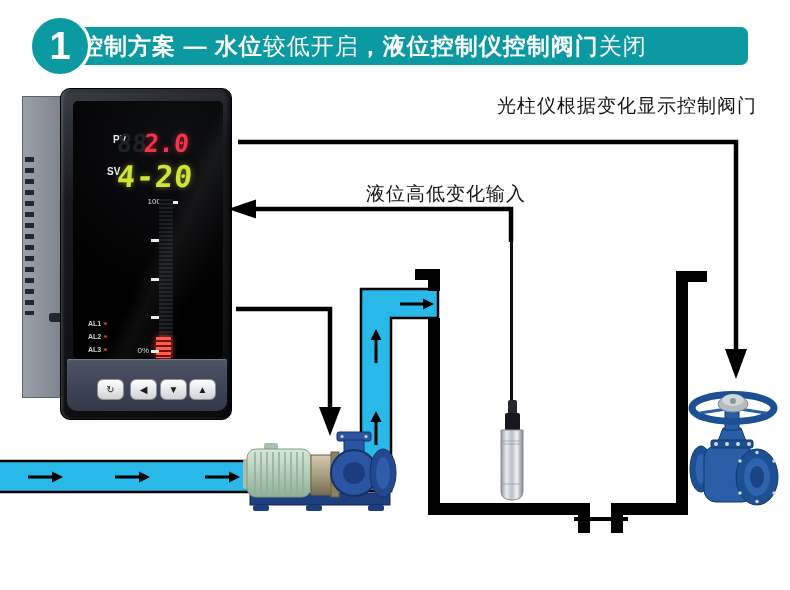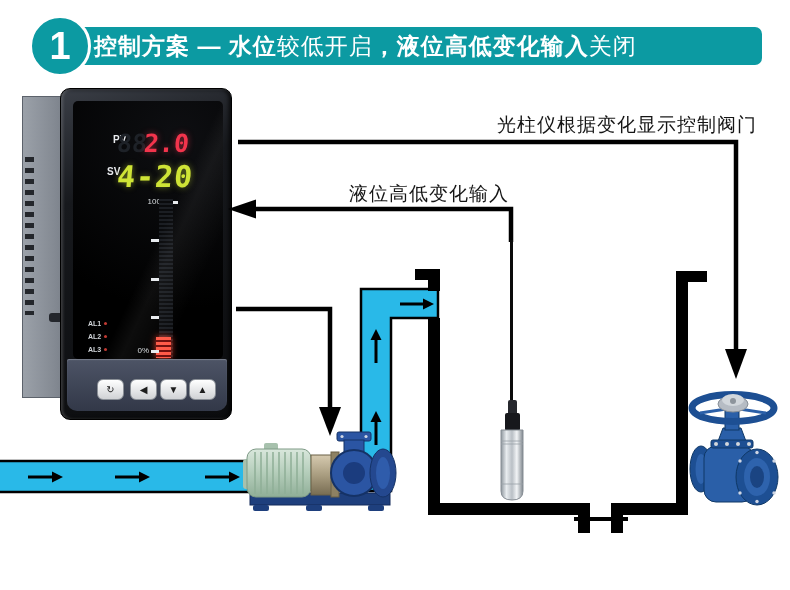--- a/index.html
+++ b/index.html
@@ -1,29 +1,29 @@
 <!DOCTYPE html>
 <html style="--c-teal: #0c9aa2; --c-pipe: #29b9e8; --c-pvred: #f2344c; --c-svgreen: #cfe436; --c-pumpblue: #2b55a3; --c-valveblue: #1d4f93; --c-ink: #000000;"><head>
 <meta charset="utf-8">
 <style>
   html,body{margin:0;padding:0;background:#fff;}
   #stage{position:relative;width:790px;height:590px;background:#fff;overflow:hidden;
          font-family:"Liberation Sans","DejaVu Sans",sans-serif;}
   
-  .banner{position:absolute;left:46px;top:27px;width:716px;height:38px;background:var(--c-teal);
+  .banner{position:absolute;left:32px;top:27px;width:716px;height:38px;background:var(--c-teal);
           border-radius:7px;display:flex;align-items:center;padding-left:48px;box-sizing:border-box;}
   .banner .seg{color:#fff;font-size:23px;font-weight:600;letter-spacing:1px;white-space:pre;}
   .banner .seg.b{font-weight:400;}
   .step-circle{position:absolute;left:29px;top:15px;width:56px;height:56px;border-radius:50%;
                background:var(--c-teal);border:3px solid #fff;display:flex;align-items:center;justify-content:center;
                color:#fff;font-size:38px;font-weight:bold;}
   
   .note{position:absolute;color:#151515;font-size:19px;letter-spacing:1px;white-space:nowrap;}
-  #note-valve{left:487px;top:112px;width:280px;text-align:center;}
-  #note-level{left:349px;top:181px;width:160px;text-align:right;}
+  #note-valve{left:487px;top:93px;width:280px;text-align:center;}
+  #note-level{left:366px;top:181px;width:160px;text-align:right;}
   
   .device{position:absolute;left:22px;top:88px;width:210px;height:332px;}
   .case{position:absolute;left:0;top:8px;width:58px;height:302px;
         background:linear-gradient(90deg,#9ba1a9,#848a93 55%,#6d737c);border:1px solid #5c626b;box-sizing:border-box;}
   .vents{position:absolute;left:2px;top:60px;width:9px;height:158px;
          background:repeating-linear-gradient(180deg,#24272c 0 5px,rgba(0,0,0,0) 5px 11px);}
   .latch{position:absolute;left:26px;top:216px;width:16px;height:9px;background:#23262c;border-radius:3px;}
   .front{position:absolute;left:38px;top:0;width:172px;height:332px;border-radius:10px;
          background:linear-gradient(160deg,#3a3e46 0%,#17191d 30%,#0b0c0e 100%);
          border:1px solid #000;box-sizing:border-box;
@@ -62,21 +62,21 @@
 </style>
 </head>
 <body>
 
 <div id="stage">
 
   <div class="banner">
     <span class="seg">控制方案 — 水位</span>
     <span class="seg b">较低</span>
     <span class="seg b">开启</span>
-    <span class="seg">，液位高低变化输入</span>
+    <span class="seg">，液位控制仪控制阀门</span>
     <span class="seg b">关闭</span>
   </div>
   <div class="step-circle">
     <span>1</span>
   </div>
 
   <div class="device">
     <div class="case">
       <div class="vents"></div>
       <div class="latch"></div>

